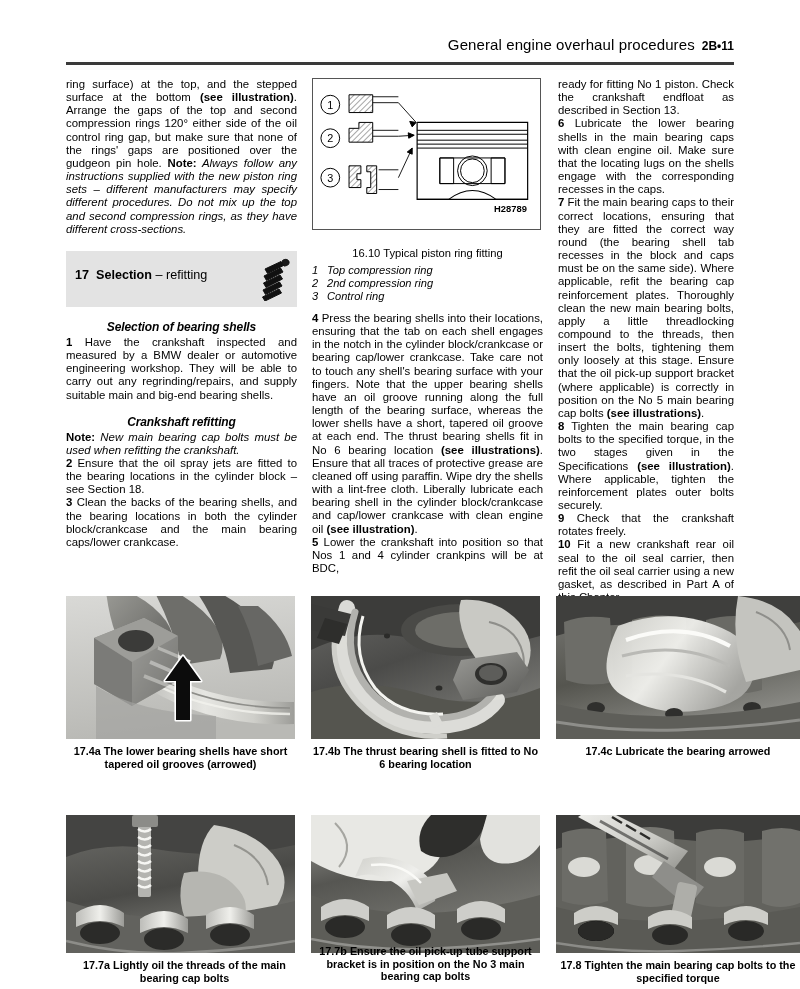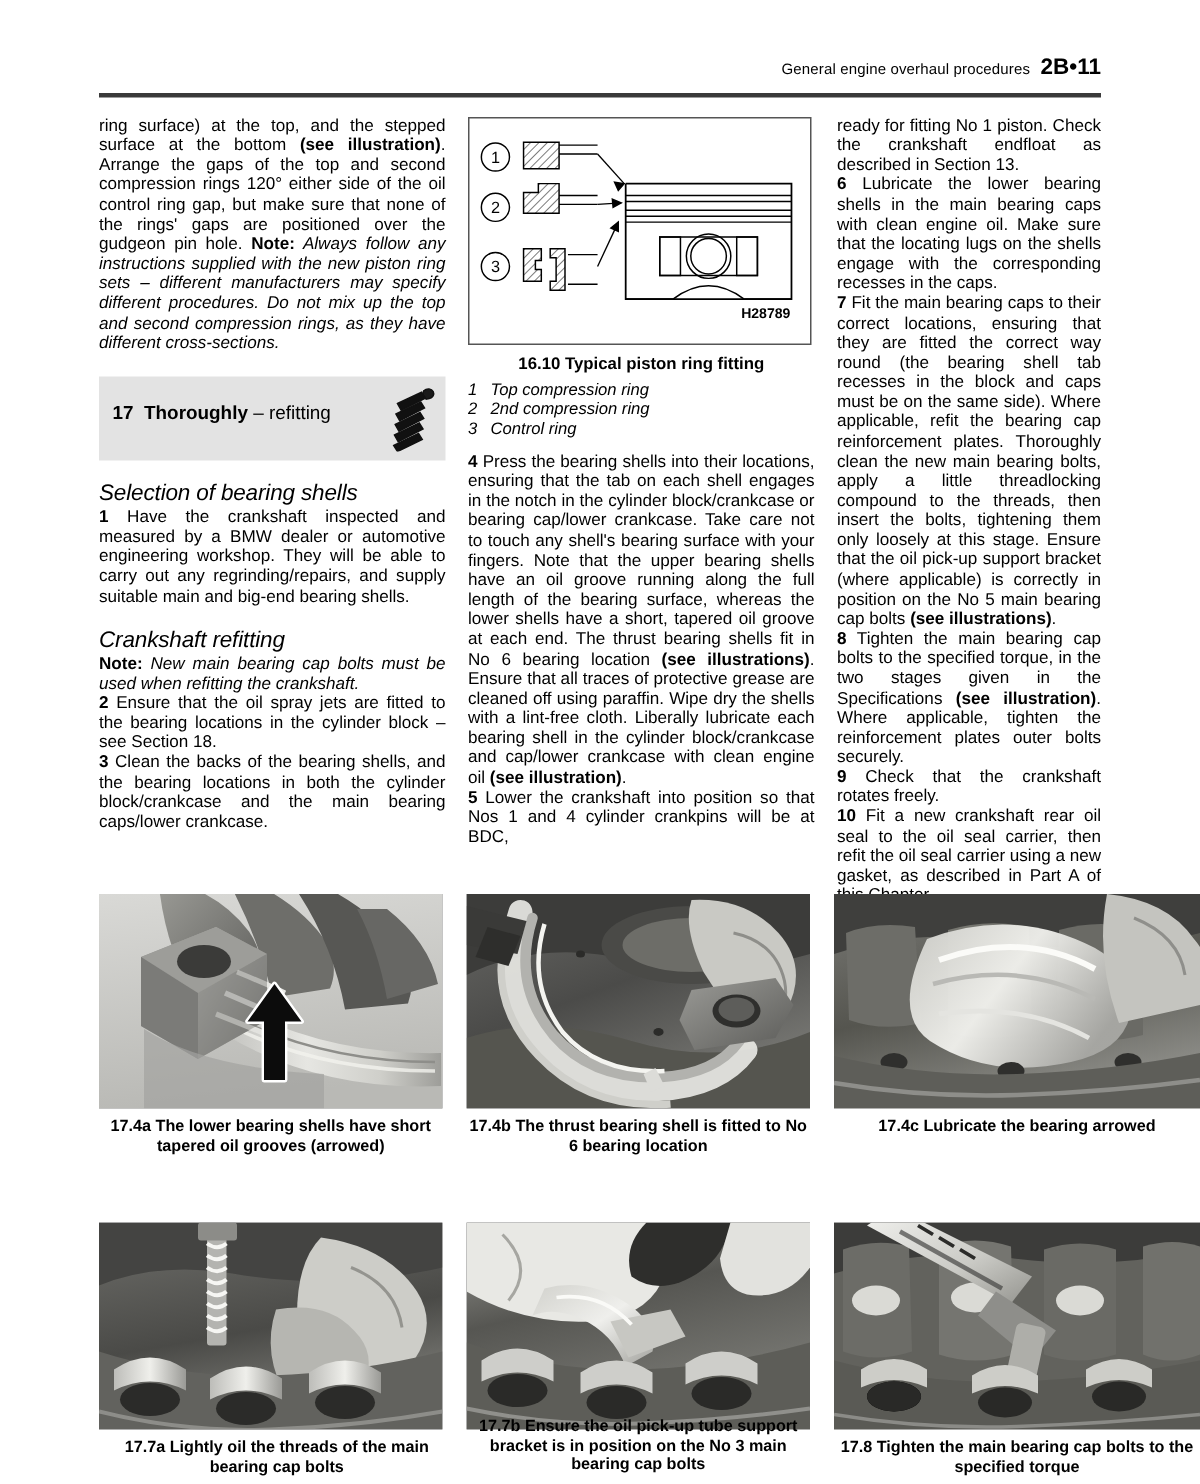--- a/index.html
+++ b/index.html
@@ -5,22 +5,22 @@
   html,body{margin:0;padding:0;background:#ffffff;}
   body{
     width:800px;height:989px;position:relative;overflow:hidden;
     font-family:"Liberation Sans","DejaVu Sans",sans-serif;
     color:#000;
   }
   .page{position:absolute;left:0;top:0;width:800px;height:989px;}
 
   
   .hdr{position:absolute;left:66px;top:36px;width:668px;text-align:right;}
-  .hdr-title{font-size:10px;font-weight:400;letter-spacing:.1px;display:inline;margin-top:28px;}
-  .hdr-page{font-size:15px;font-weight:700;display:inline;margin-left:7px;}
+  .hdr-title{font-size:15px;font-weight:400;letter-spacing:.1px;display:inline;margin-top:28px;}
+  .hdr-page{font-size:12px;font-weight:700;display:inline;margin-left:7px;}
   .hdr-rule{position:absolute;left:66px;top:62px;width:668px;height:2.5px;background:#3a3a3a;}
 
   
   .col{position:absolute;top:78px;width:231px;}
   .col1{left:66px;}
   .col2{left:312px;}
   .col3{left:558px;width:176px;}
   .col3{width:176px;}
 
   p.body{
@@ -43,31 +43,32 @@
     position:absolute;left:9px;top:17px;font-size:12.6px;white-space:nowrap;
   }
   .sec-num{font-weight:700;}
   .sec-name{font-weight:700;}
   .sec-dash{font-weight:400;}
   .spanner-icon{
     position:absolute;right:6px;top:6px;width:30px;height:44px;
   }
 
   h3.sub{
-    margin:13px 0 2px 0;font-size:15px;font-weight:400;font-style:italic;
+    margin:13px 0 2px 0;font-size:12px;font-weight:700;font-style:italic;
     letter-spacing:-.1px;
+    text-align:center;
   }
 
   
   .illus-box{
     width:229px;height:152px;border:1.2px solid #555;background:#fff;
     position:relative;box-sizing:border-box;
   }
   .illus-cap{
-    margin-top:7px;text-align:center;font-size:11.2px;font-weight:700;
+    margin-top:17px;text-align:center;font-size:11.2px;font-weight:400;
   }
   .legend{margin-top:5px;font-size:11.1px;font-style:italic;line-height:13px;}
   .legend-row{display:flex;}
   .legend-n{width:15px;flex:0 0 15px;font-style:italic;}
   .legend-t{flex:1;font-style:italic;}
 
   
   .photos{position:absolute;left:66px;top:596px;width:734px;}
   .photo{
     position:absolute;overflow:hidden;background:#8a8a8a;
@@ -90,21 +91,21 @@
     <span class="hdr-title">General engine overhaul procedures</span><span class="hdr-page">2B•11</span>
   </div>
   <div class="hdr-rule"></div>
 
   <div class="col col1">
 
     <p class="body"><span>ring surface) at the top, and the stepped surface at the bottom </span><b>(see illustration)</b><span>. Arrange the gaps of the top and second compression rings 120° either side of the oil control ring gap, but make sure that none of the rings' gaps are positioned over the gudgeon pin hole. </span><b class="noteb">Note:</b><i> Always follow any instructions supplied with the new piston ring sets – different manufacturers may specify different procedures. Do not mix up the top and second compression rings, as they have different cross-sections.</i></p>
 
     <div class="sec-box">
       <div class="sec-title">
-        <span class="sec-num">17</span>&nbsp;&nbsp;<span class="sec-name">Thoroughly</span><span class="sec-dash"> – refitting</span>
+        <span class="sec-num">17</span>&nbsp;&nbsp;<span class="sec-name">Selection</span><span class="sec-dash"> – refitting</span>
       </div>
       <svg class="spanner-icon" viewBox="0 0 30 44">
         <g fill="#111" stroke="#111" stroke-width="1">
           <path d="M21.5 3.5 c2.2-1.8 5.2-1.4 6.3 0.6 c1.0 1.9 -0.3 4.2 -2.6 4.6 l-2.1 0.4 l-2.4 -3.2 z" fill="#1a1a1a"></path>
           <path d="M4 12 L20 4.5 L22.5 8.5 L6.5 16.5 Z"></path>
           <path d="M3 19 L19.5 11 L22 15 L5.5 23.5 Z"></path>
           <path d="M2.5 26 L19 18 L21.5 22 L5 30.5 Z"></path>
           <path d="M2 33 L18.5 25 L21 29 L4.5 37.5 Z"></path>
           <path d="M1.5 40 L18 32 L20.5 36 L4 44 Z"></path>
         </g>

